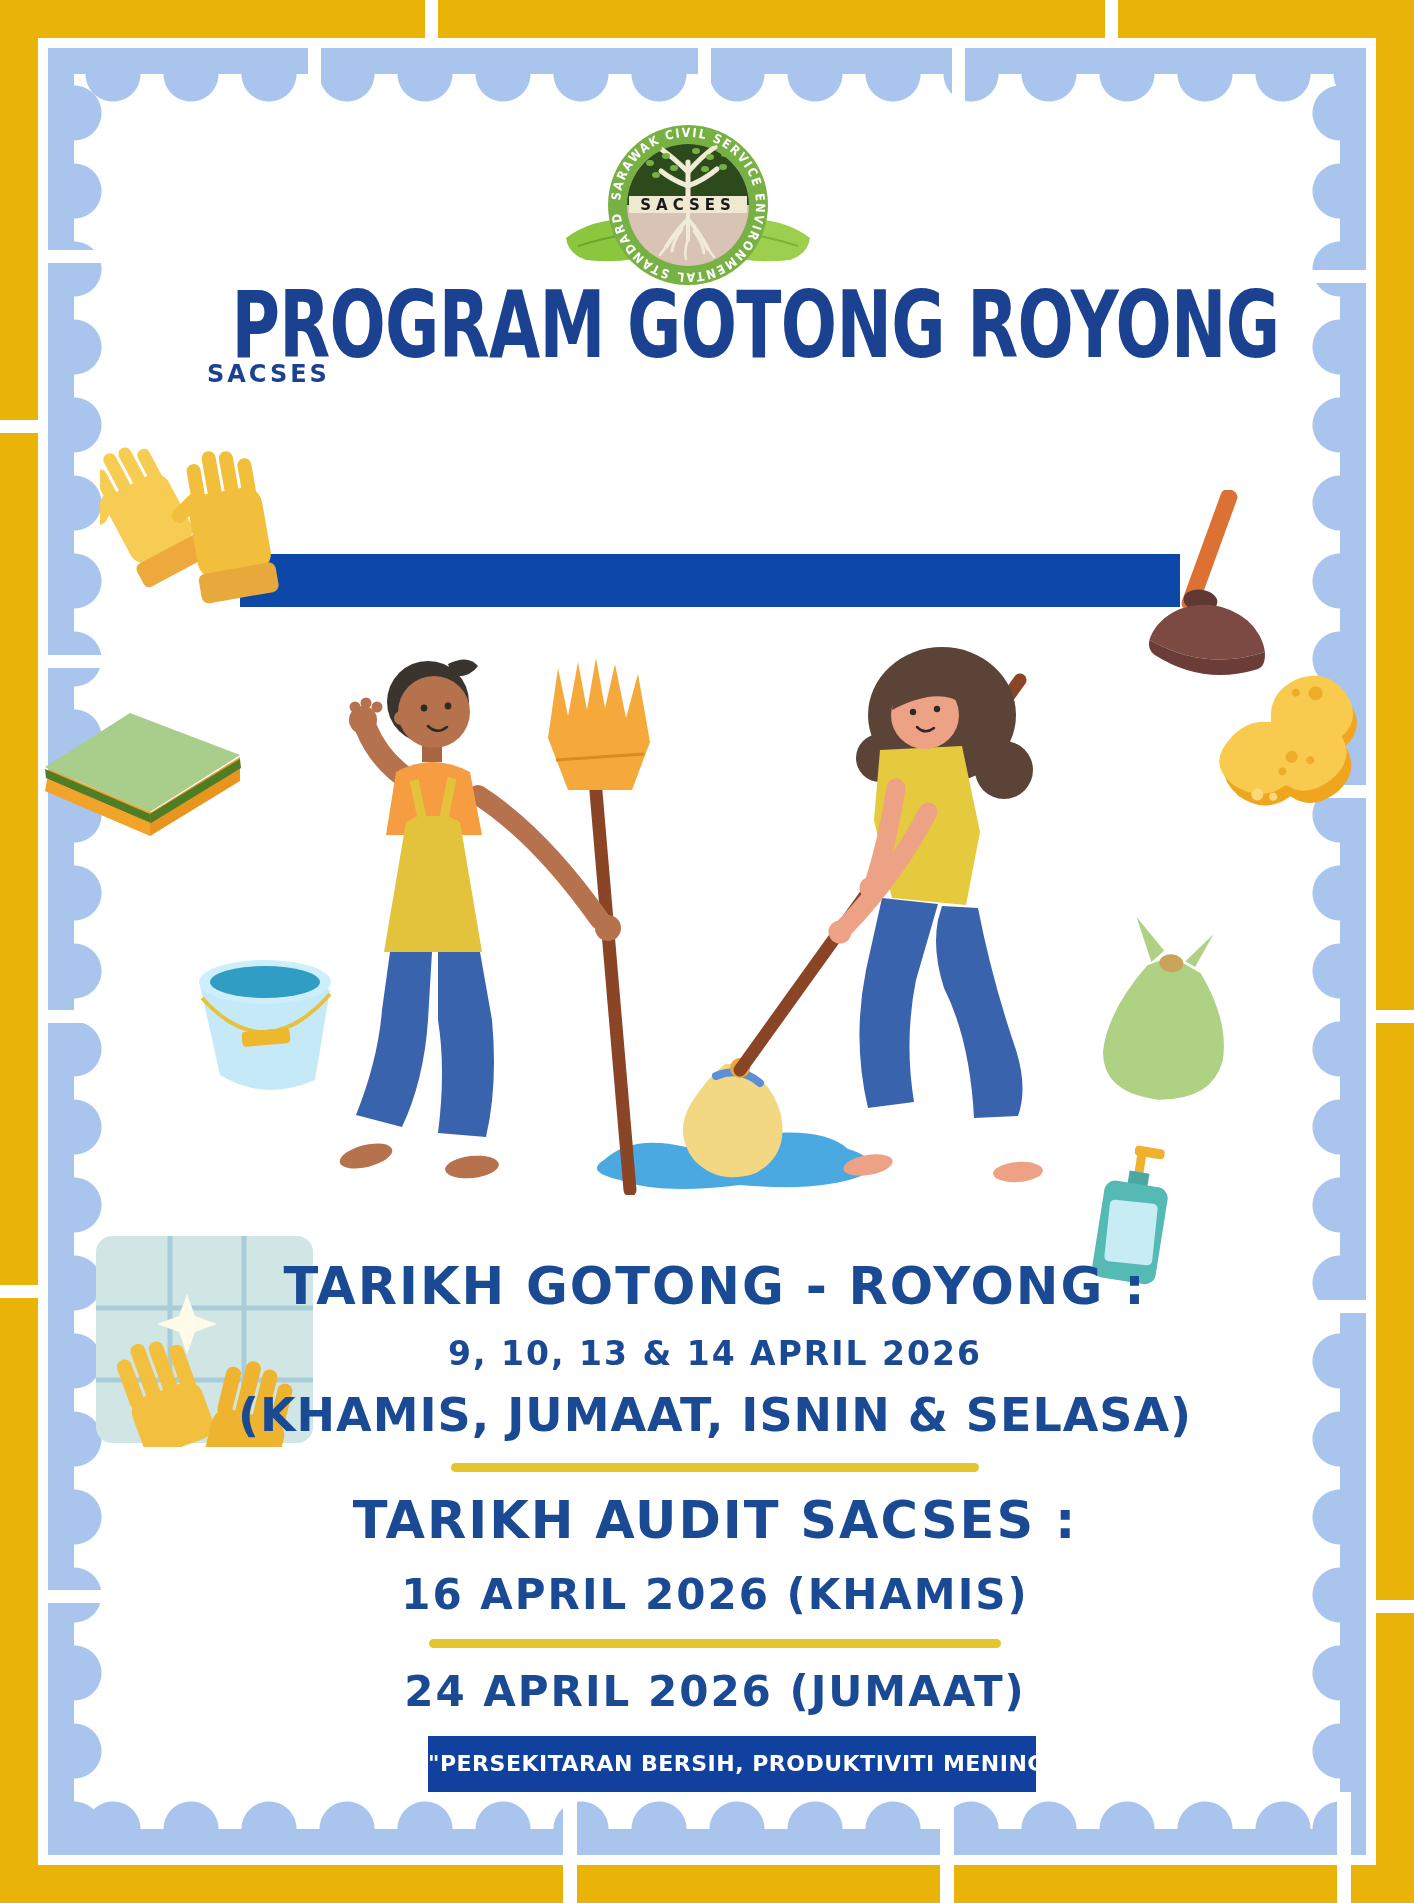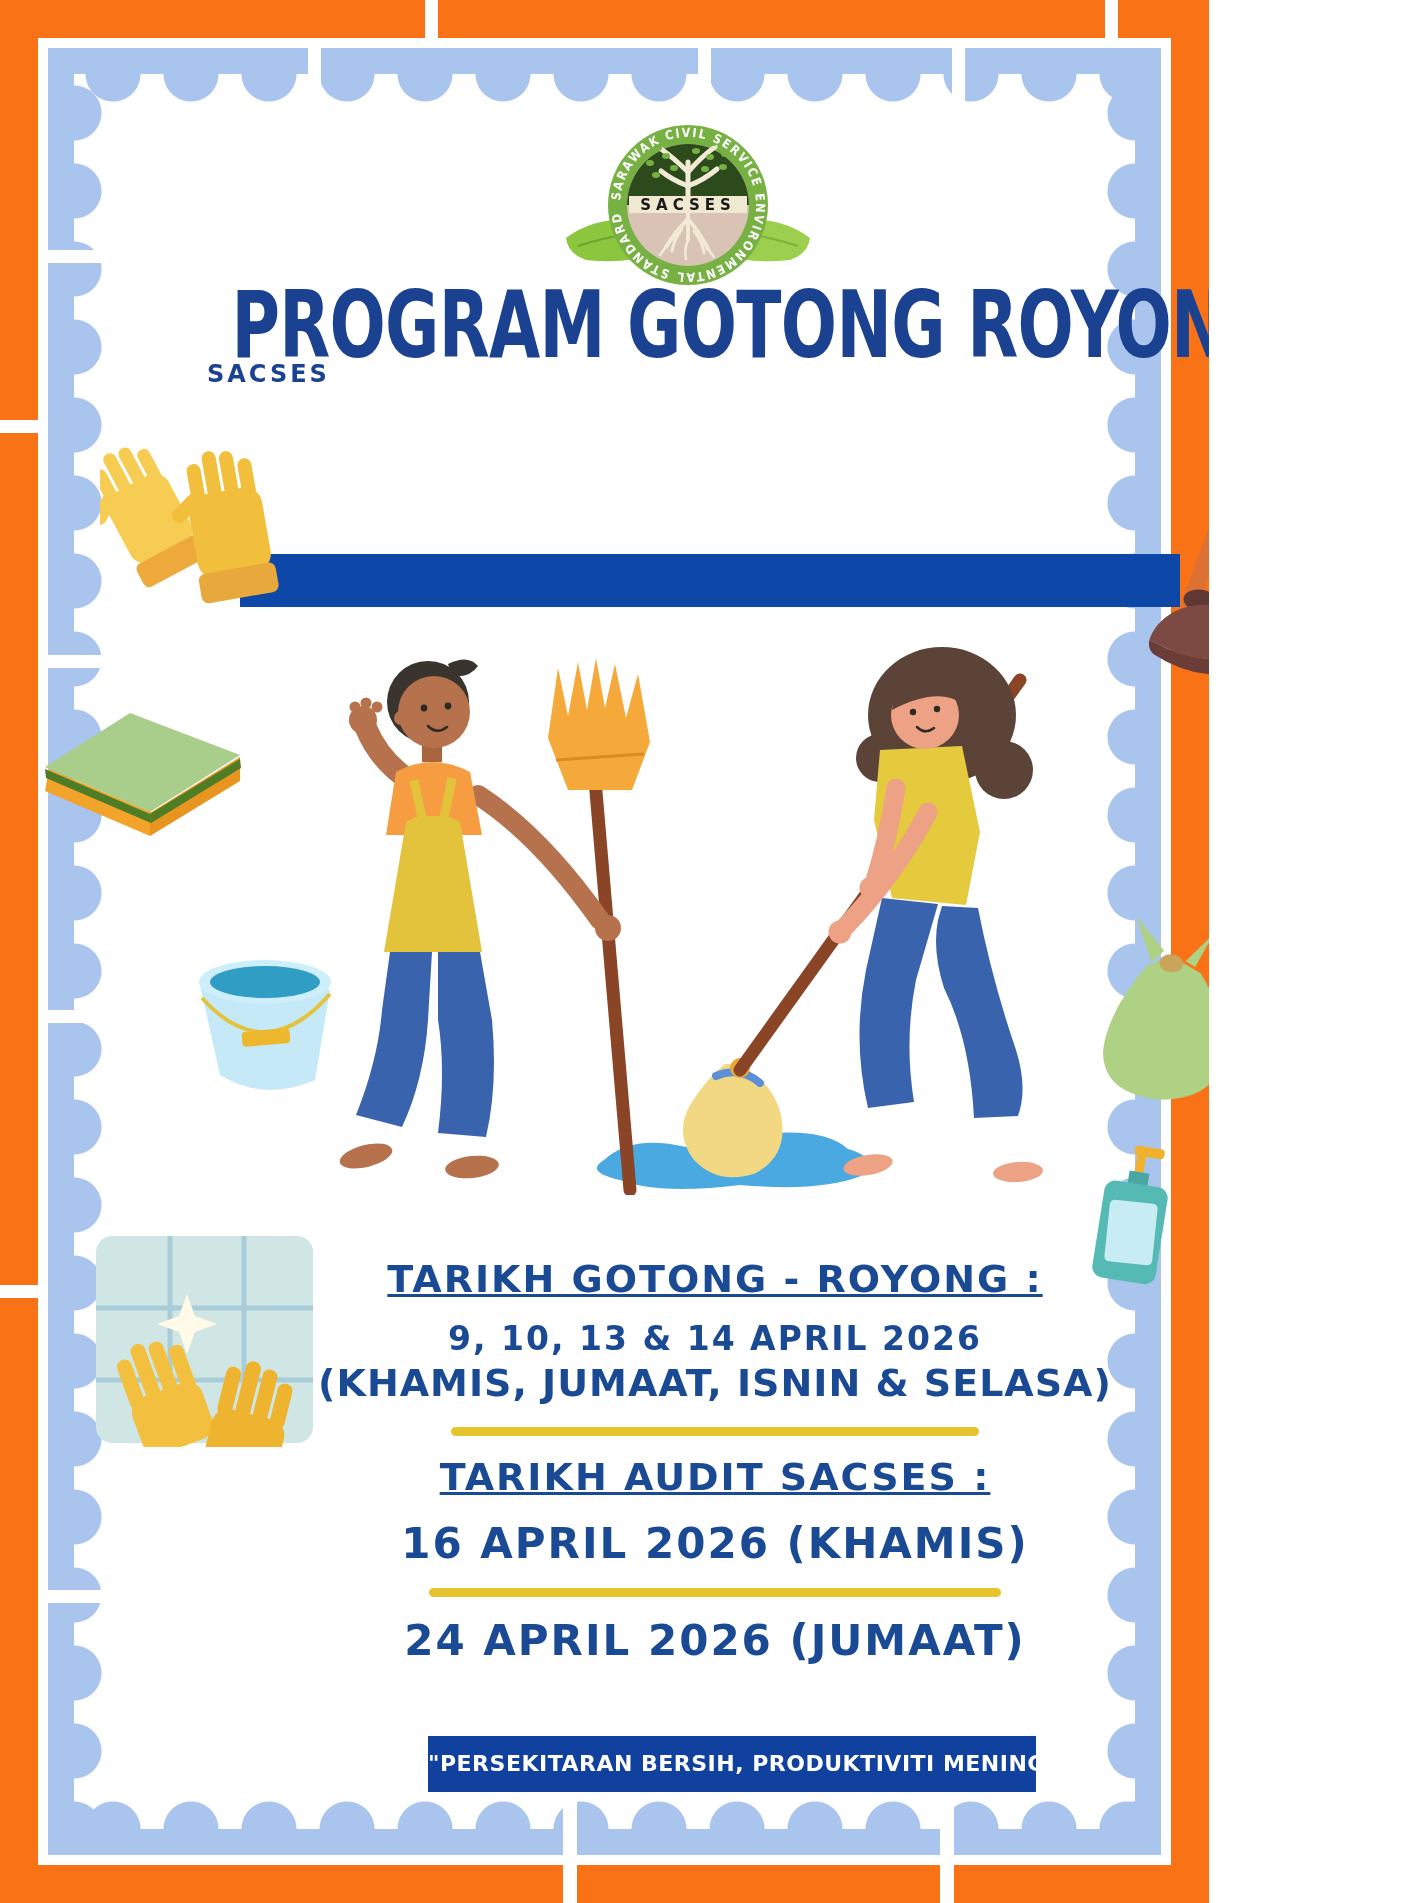--- a/index.html
+++ b/index.html
@@ -1,17 +1,17 @@
 <!DOCTYPE html>
 <html><head>
 <meta charset="utf-8">
 <style>
   html,body{margin:0;padding:0;}
   body{font-family:"DejaVu Sans",sans-serif;}
-  .poster{position:relative;width:1209px;height:1903px;background:#f97316;overflow:hidden;}
+  .poster{position:relative;width:1414px;height:1903px;background:#eab308;overflow:hidden;}
   
   .panel{position:absolute;left:38px;top:38px;right:38px;bottom:38px;background:#ffffff;}
   .band{position:absolute;left:48px;top:48px;right:48px;bottom:48px;border:26px solid #a9c4ed;box-sizing:border-box;}
   .bumps{position:absolute;background-repeat:repeat;}
   .bump-top{left:74px;right:74px;top:74px;height:30px;
     background-image:radial-gradient(circle 28px at 39px 0px,#a9c4ed 27px,rgba(0,0,0,0) 28px);
     background-size:78px 30px;background-repeat:repeat-x;}
   .bump-bottom{left:74px;right:74px;bottom:74px;height:30px;
     background-image:radial-gradient(circle 28px at 39px 30px,#a9c4ed 27px,rgba(0,0,0,0) 28px);
     background-size:78px 30px;background-repeat:repeat-x;}
@@ -23,23 +23,23 @@
     background-size:30px 78px;background-repeat:repeat-y;}
   .slot{position:absolute;background:#ffffff;}
   
   .abs{position:absolute;}
   .title{left:90px;top:280px;width:1010px;text-align:center;
     font-size:92px;font-weight:bold;color:#1b4191;letter-spacing:-1px;line-height:1.0;
     transform:scaleX(0.72);transform-origin:50% 50%;white-space:nowrap;}
   .subtitle{left:207px;top:360px;font-size:24px;font-weight:bold;color:#1b4191;letter-spacing:3px;}
   .bar{left:240px;top:554px;width:940px;height:53px;background:#0d47a8;}
   .schedule{left:235px;top:1258px;width:960px;text-align:center;color:#1b4a94;font-weight:bold;}
-  .s-label{font-size:38px;letter-spacing:2px;line-height:1.15;text-decoration:underline;}
+  .s-label{font-size:51px;letter-spacing:2px;line-height:1.15;}
   .s-date-lg{font-size:33px;letter-spacing:2px;margin-top:18px;line-height:1.15;}
-  .s-days{font-size:38px;letter-spacing:1px;margin-top:4px;line-height:1.15;}
+  .s-days{font-size:46px;letter-spacing:1px;margin-top:16px;line-height:1.15;}
   .s-date{font-size:42px;letter-spacing:2px;margin-top:20px;line-height:1.15;}
   .divider{height:9px;background:#e5c52e;border-radius:5px;}
   .div1{width:528px;margin:22px auto 20px auto;}
   .div2{width:572px;margin:20px auto 18px auto;}
   .banner{left:428px;top:1736px;width:608px;height:56px;background:#11419e;overflow:hidden;}
   .banner span{display:block;width:100%;text-align:center;white-space:nowrap;
     color:#ffffff;font-weight:bold;font-size:22px;line-height:56px;letter-spacing:0.5px;}
 </style>
 </head>
 <body>

